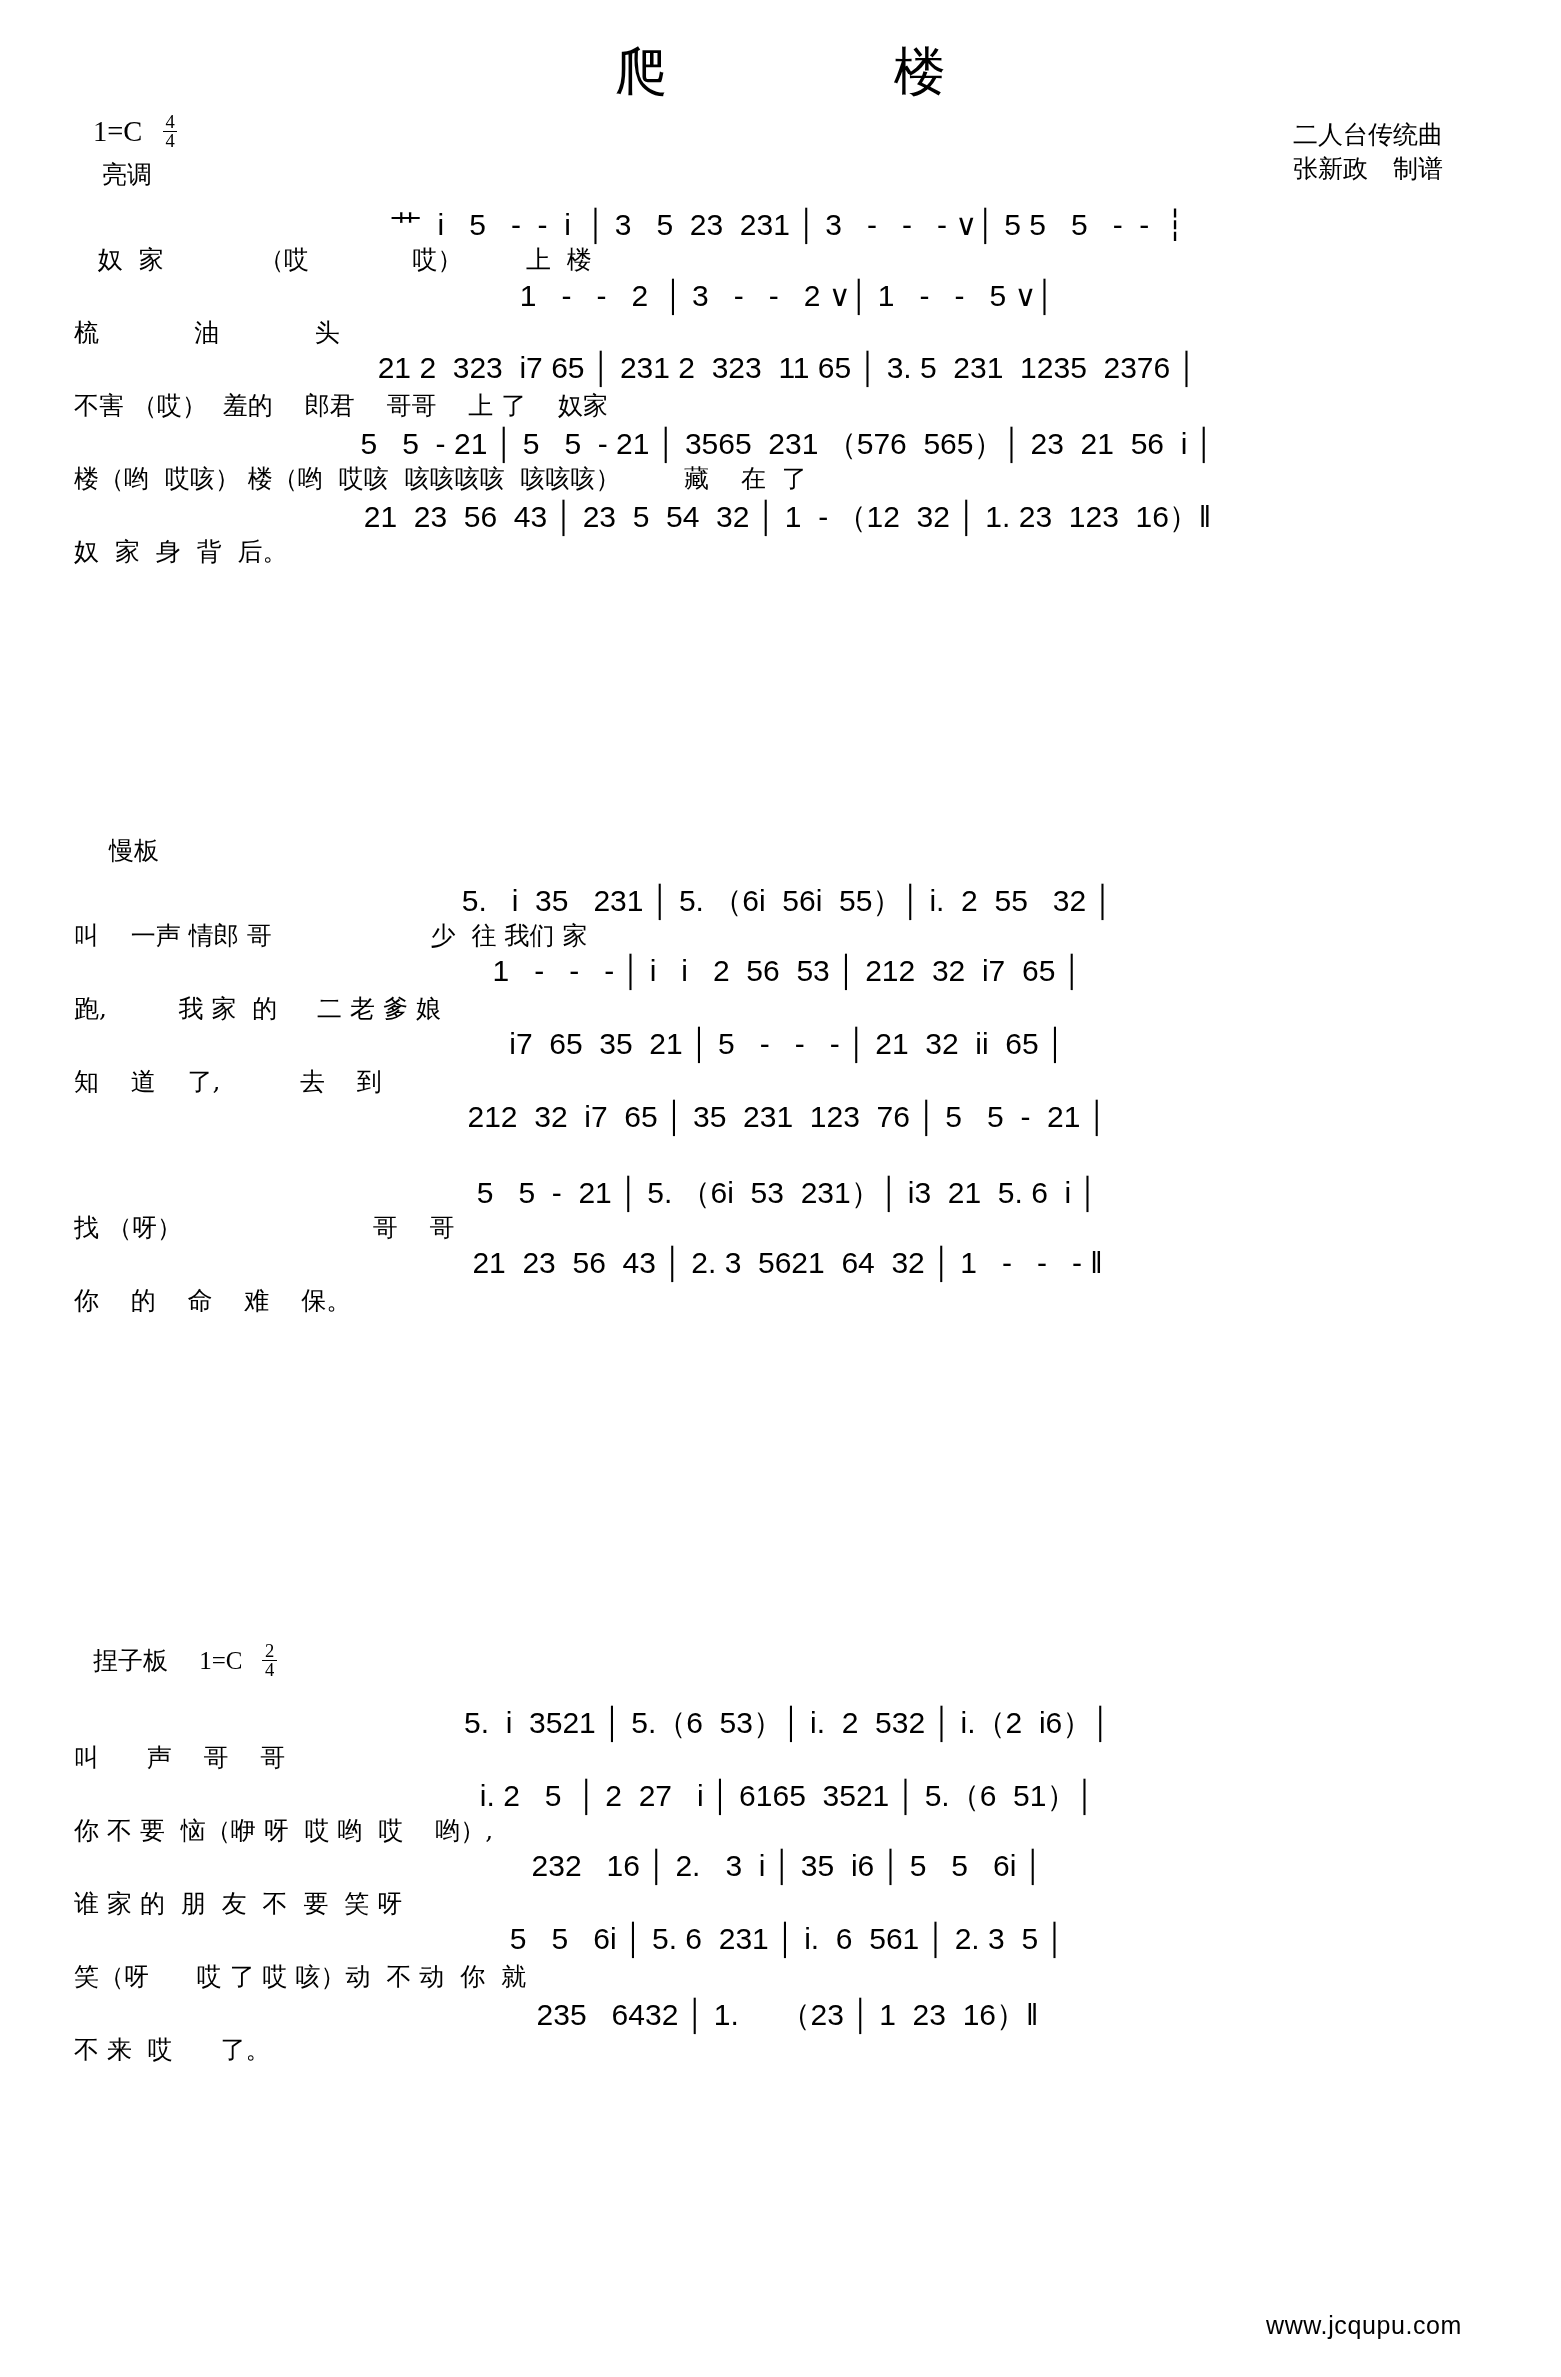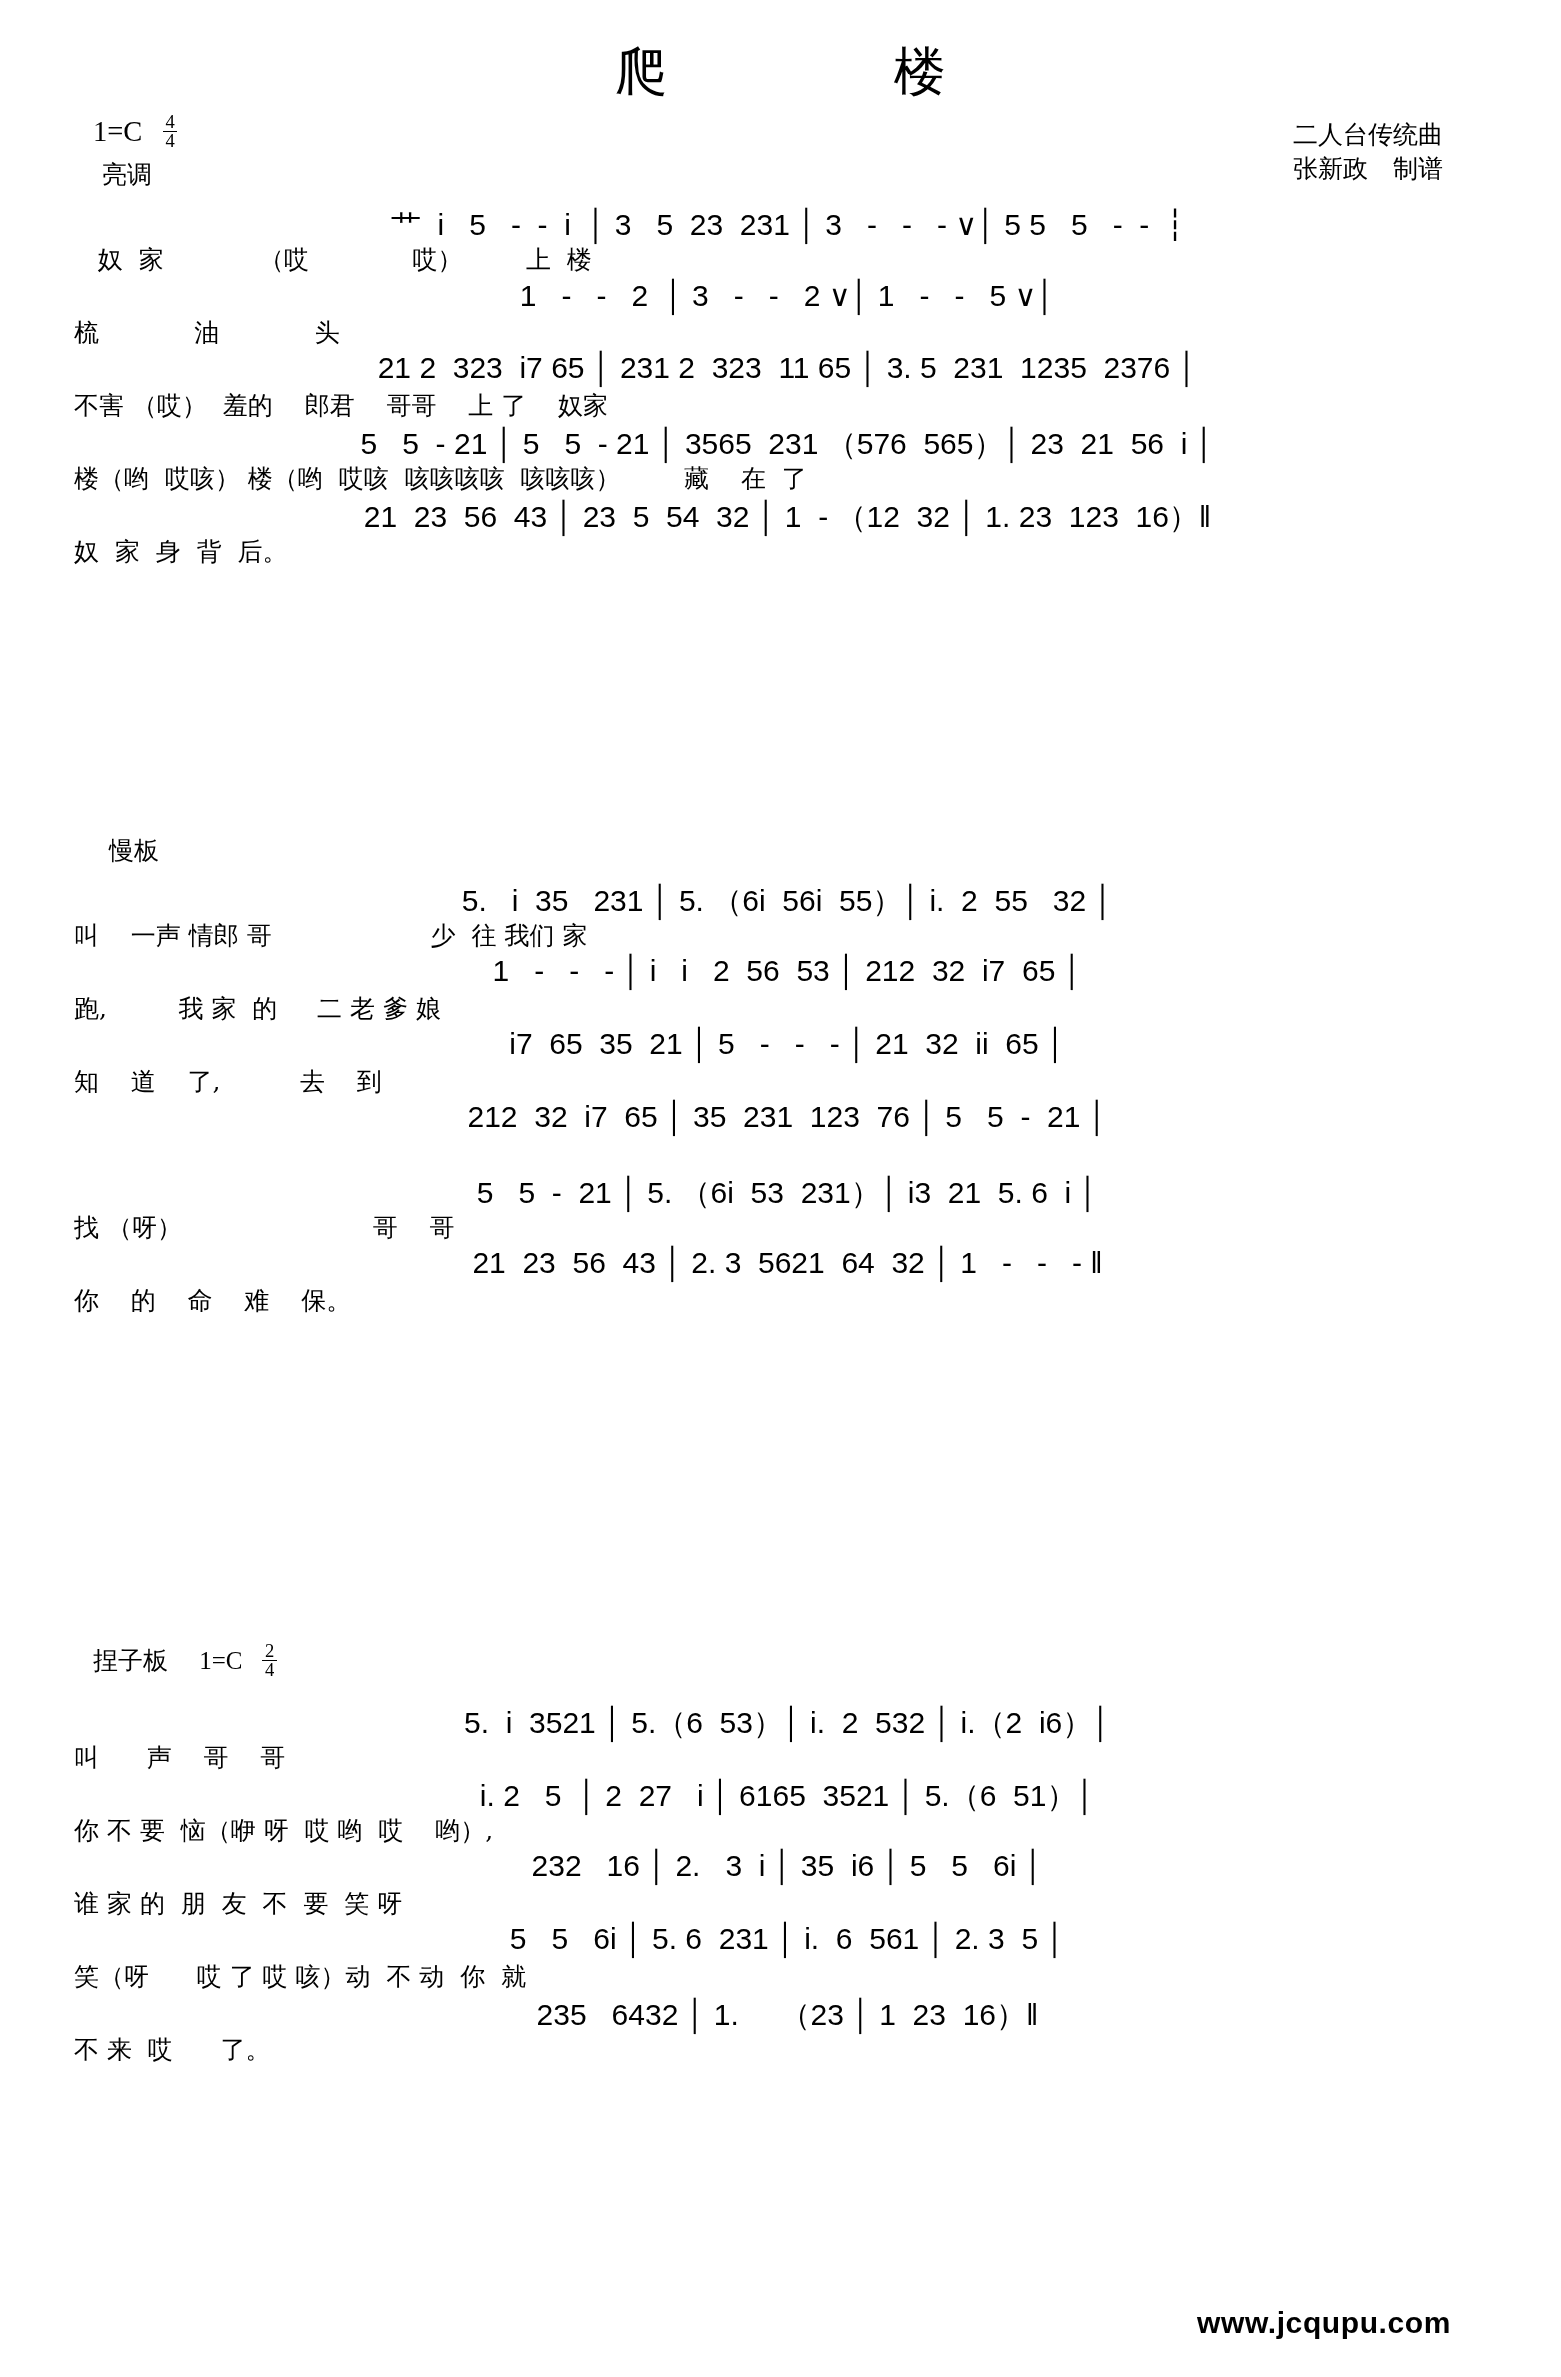--- a/index.html
+++ b/index.html
@@ -96,26 +96,25 @@
     left: 0;
     top: 38px;
     height: 35px;
     width: 100%;
     font-size: 25px;
     font-family: "DejaVu Serif", serif;
     white-space: pre;
   }
   .watermark {
     position: absolute;
-    right: 110px;
+    right: 99px;
     bottom: 37px;
-    font-size: 30px;
+    font-size: 25px;
     font-family: "Liberation Sans", sans-serif;
     letter-spacing: 0.6px;
-    font-weight: bold;
   }
 </style>
 </head>
 <body>
 
 <div class="page">
 
   <div class="title">爬          楼</div>
 
   <div class="keysig">

